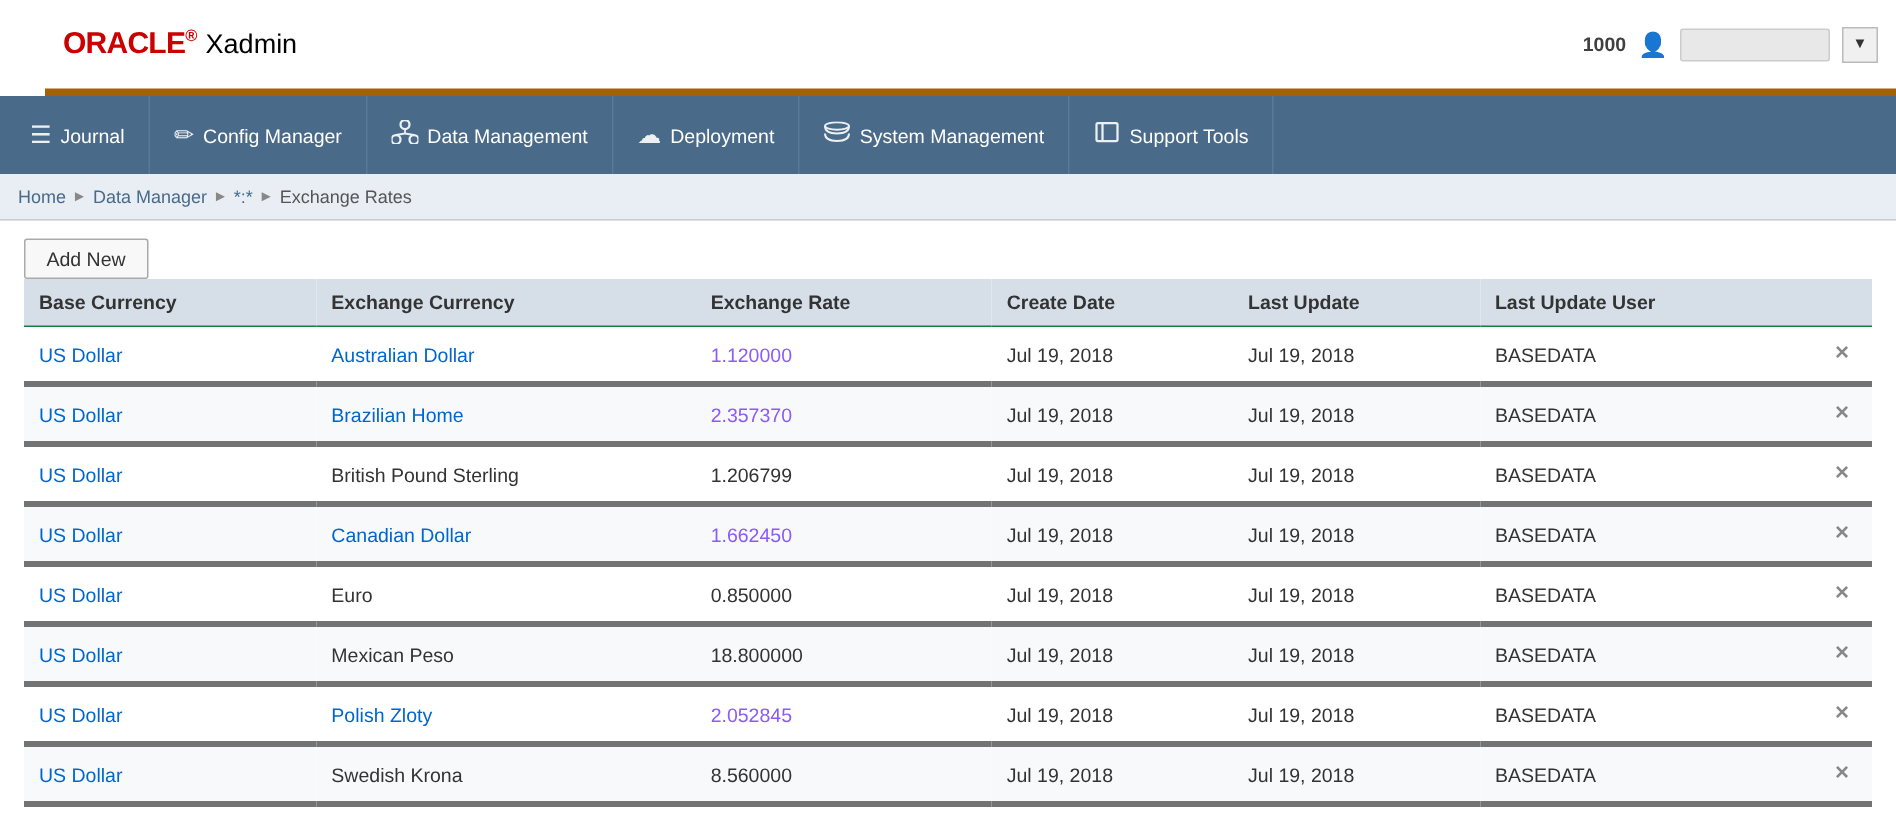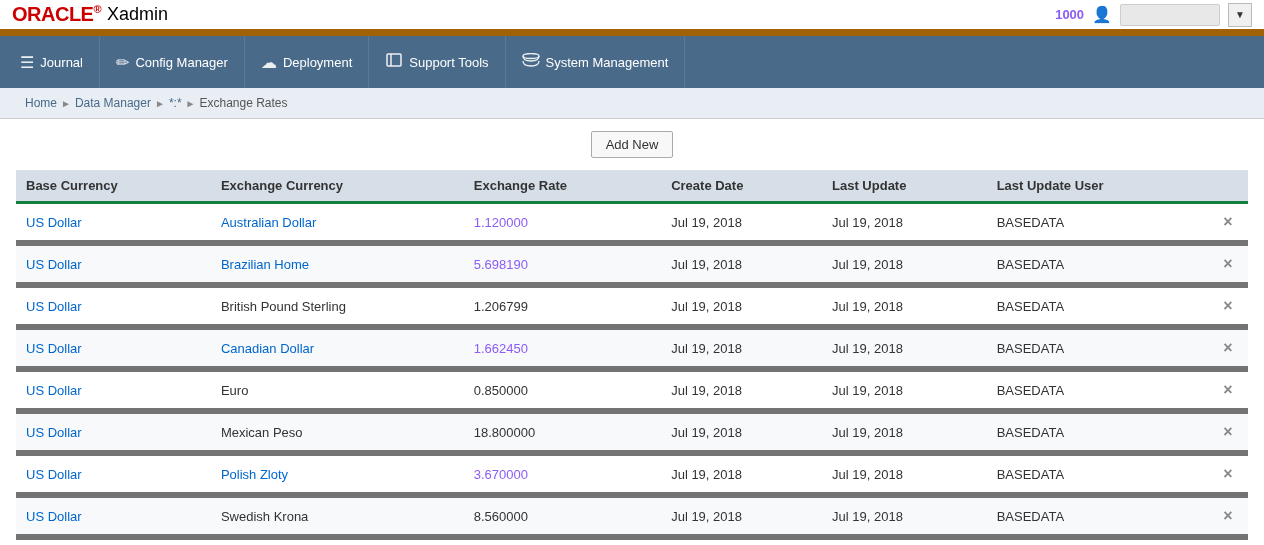--- a/index.html
+++ b/index.html
@@ -5,22 +5,23 @@
     * { box-sizing: border-box; margin: 0; padding: 0; }
     body { font-family: Arial, Helvetica, sans-serif; font-size: 13px; background: #fff; color: #333; }
 
     
     .top-header {
       display: flex;
       align-items: center;
       justify-content: space-between;
       background: #fff;
       padding: 6px 12px;
-      border-bottom: 7px solid #a16207;
-      height: 36px;
+      border-bottom: 5px solid #a16207;
+      height: 64px;
+      margin-left: 30px;
     }
     .logo-area {
       display: flex;
       align-items: center;
       gap: 6px;
     }
     .oracle-logo {
       color: #cc0000;
       font-size: 20px;
       font-weight: bold;
@@ -35,21 +36,21 @@
       font-size: 18px;
       color: #000000;
       font-weight: normal;
     }
     .header-right {
       display: flex;
       align-items: center;
       gap: 8px;
     }
     .user-id {
-      color: #8b5cf6;
+      color: #404040;
       font-size: 13px;
       font-weight: bold;
     }
     .user-icon {
       color: #888;
       font-size: 16px;
     }
     .user-name-field {
       background: #e8e8e8;
       border: 1px solid #ccc;
@@ -91,21 +92,21 @@
       text-decoration: none;
     }
     .nav-icon {
       font-size: 16px;
       opacity: 0.9;
     }
 
     
     .breadcrumb {
       background: #e8eef3;
-      padding: 8px 25px;
+      padding: 8px 12px;
       font-size: 12px;
       color: #555;
       display: flex;
       align-items: center;
       gap: 4px;
       border-bottom: 1px solid #ccc;
     }
     .breadcrumb a {
       color: #4a6a8a;
       text-decoration: none;
@@ -114,22 +115,22 @@
       color: #888;
       font-size: 10px;
     }
 
     
     .main-content {
       padding: 12px 16px;
     }
     .toolbar {
       display: flex;
-      justify-content: center;
-      margin-bottom: 12px;
+      justify-content: flex-start;
+      margin-bottom: 0;
     }
     .btn-add-new {
       background: #f8f8f8;
       border: 1px solid #aaa;
       padding: 5px 14px;
       font-size: 13px;
       cursor: pointer;
       color: #333;
       border-radius: 2px;
     }
@@ -141,25 +142,25 @@
       font-size: 13px;
     }
     thead tr {
       background: #d6dfe8;
     }
     thead th {
       text-align: left;
       padding: 8px 10px;
       font-weight: bold;
       color: #333;
-      border-bottom: 3px solid #15803d;
+      border-bottom: 1px solid #15803d;
       white-space: nowrap;
     }
     tbody tr {
-      border-bottom: 6px solid #737373;
+      border-bottom: 4px solid #737373;
       margin-top: 22px;
     }
     tbody tr:nth-child(even) {
       background: #f7f9fb;
     }
     tbody tr:nth-child(odd) {
       background: #fff;
     }
     tbody td {
       padding: 9px 10px;
@@ -207,41 +208,54 @@
 <nav class="nav-bar">
   <a class="nav-item">
     <span class="nav-icon">☰</span>
     <span>Journal</span>
   </a>
   <a class="nav-item">
     <span class="nav-icon">✏</span>
     <span>Config Manager</span>
   </a>
   <a class="nav-item">
+    <span class="nav-icon">
+      <svg width="18" height="16" viewBox="0 0 18 16" fill="white">
+          <circle cx="9" cy="3" r="3" stroke="white" stroke-width="1.5" fill="none"></circle>
+          <circle cx="3" cy="13" r="3" stroke="white" stroke-width="1.5" fill="none"></circle>
+          <circle cx="15" cy="13" r="3" stroke="white" stroke-width="1.5" fill="none"></circle>
+          <line x1="9" y1="6" x2="9" y2="9" stroke="white" stroke-width="1.2"></line>
+          <line x1="9" y1="9" x2="3" y2="10" stroke="white" stroke-width="1.2"></line>
+          <line x1="9" y1="9" x2="15" y2="10" stroke="white" stroke-width="1.2"></line>
+        </svg>
+    </span>
+    <span>Data Management</span>
+  </a>
+  <a class="nav-item">
     <span class="nav-icon">☁</span>
     <span>Deployment</span>
-  </a>
-  <a class="nav-item">
-    <span class="nav-icon">
-      <svg width="18" height="16" viewBox="0 0 18 16" fill="none" stroke="white" stroke-width="1.5">
-          <rect x="2" y="2" width="14" height="12" rx="1"></rect>
-          <line x1="6" y1="2" x2="6" y2="14"></line>
-        </svg>
-    </span>
-    <span>Support Tools</span>
   </a>
   <a class="nav-item">
     <span class="nav-icon">
       <svg width="18" height="14" viewBox="0 0 18 14" fill="white">
           <ellipse cx="9" cy="3" rx="8" ry="2.5" fill="none" stroke="white" stroke-width="1.3"></ellipse>
           <path d="M1 3 Q1 8 9 8 Q17 8 17 3" fill="none" stroke="white" stroke-width="1.3"></path>
           <path d="M1 8 Q1 13 9 13 Q17 13 17 8" fill="none" stroke="white" stroke-width="1.3"></path>
         </svg>
     </span>
     <span>System Management</span>
+  </a>
+  <a class="nav-item">
+    <span class="nav-icon">
+      <svg width="18" height="16" viewBox="0 0 18 16" fill="none" stroke="white" stroke-width="1.5">
+          <rect x="2" y="2" width="14" height="12" rx="1"></rect>
+          <line x1="6" y1="2" x2="6" y2="14"></line>
+        </svg>
+    </span>
+    <span>Support Tools</span>
   </a>
 </nav>
 
 <div class="breadcrumb">
   <a>Home</a>
   <span class="breadcrumb-sep">►</span>
   <a>Data Manager</a>
   <span class="breadcrumb-sep">►</span>
   <a>*:*</a>
   <span class="breadcrumb-sep">►</span>
@@ -273,21 +287,21 @@
           <td>Jul 19, 2018</td>
           <td>Jul 19, 2018</td>
           <td>BASEDATA</td>
           <td class="col-delete">
             <span class="delete-btn">×</span>
           </td>
         </tr>
         <tr>
           <td><span class="link-blue">US Dollar</span></td>
           <td><span class="link-blue">Brazilian Home</span></td>
-          <td><span class="rate-blue">5.698190</span></td>
+          <td><span class="rate-blue">2.357370</span></td>
           <td>Jul 19, 2018</td>
           <td>Jul 19, 2018</td>
           <td>BASEDATA</td>
           <td class="col-delete">
             <span class="delete-btn">×</span>
           </td>
         </tr>
         <tr>
           <td><span class="link-blue">US Dollar</span></td>
           <td>British Pound Sterling</td>
@@ -328,21 +342,21 @@
           <td>Jul 19, 2018</td>
           <td>Jul 19, 2018</td>
           <td>BASEDATA</td>
           <td class="col-delete">
             <span class="delete-btn">×</span>
           </td>
         </tr>
         <tr>
           <td><span class="link-blue">US Dollar</span></td>
           <td><span class="link-blue">Polish Zloty</span></td>
-          <td><span class="rate-blue">3.670000</span></td>
+          <td><span class="rate-blue">2.052845</span></td>
           <td>Jul 19, 2018</td>
           <td>Jul 19, 2018</td>
           <td>BASEDATA</td>
           <td class="col-delete">
             <span class="delete-btn">×</span>
           </td>
         </tr>
         <tr>
           <td><span class="link-blue">US Dollar</span></td>
           <td>Swedish Krona</td>

